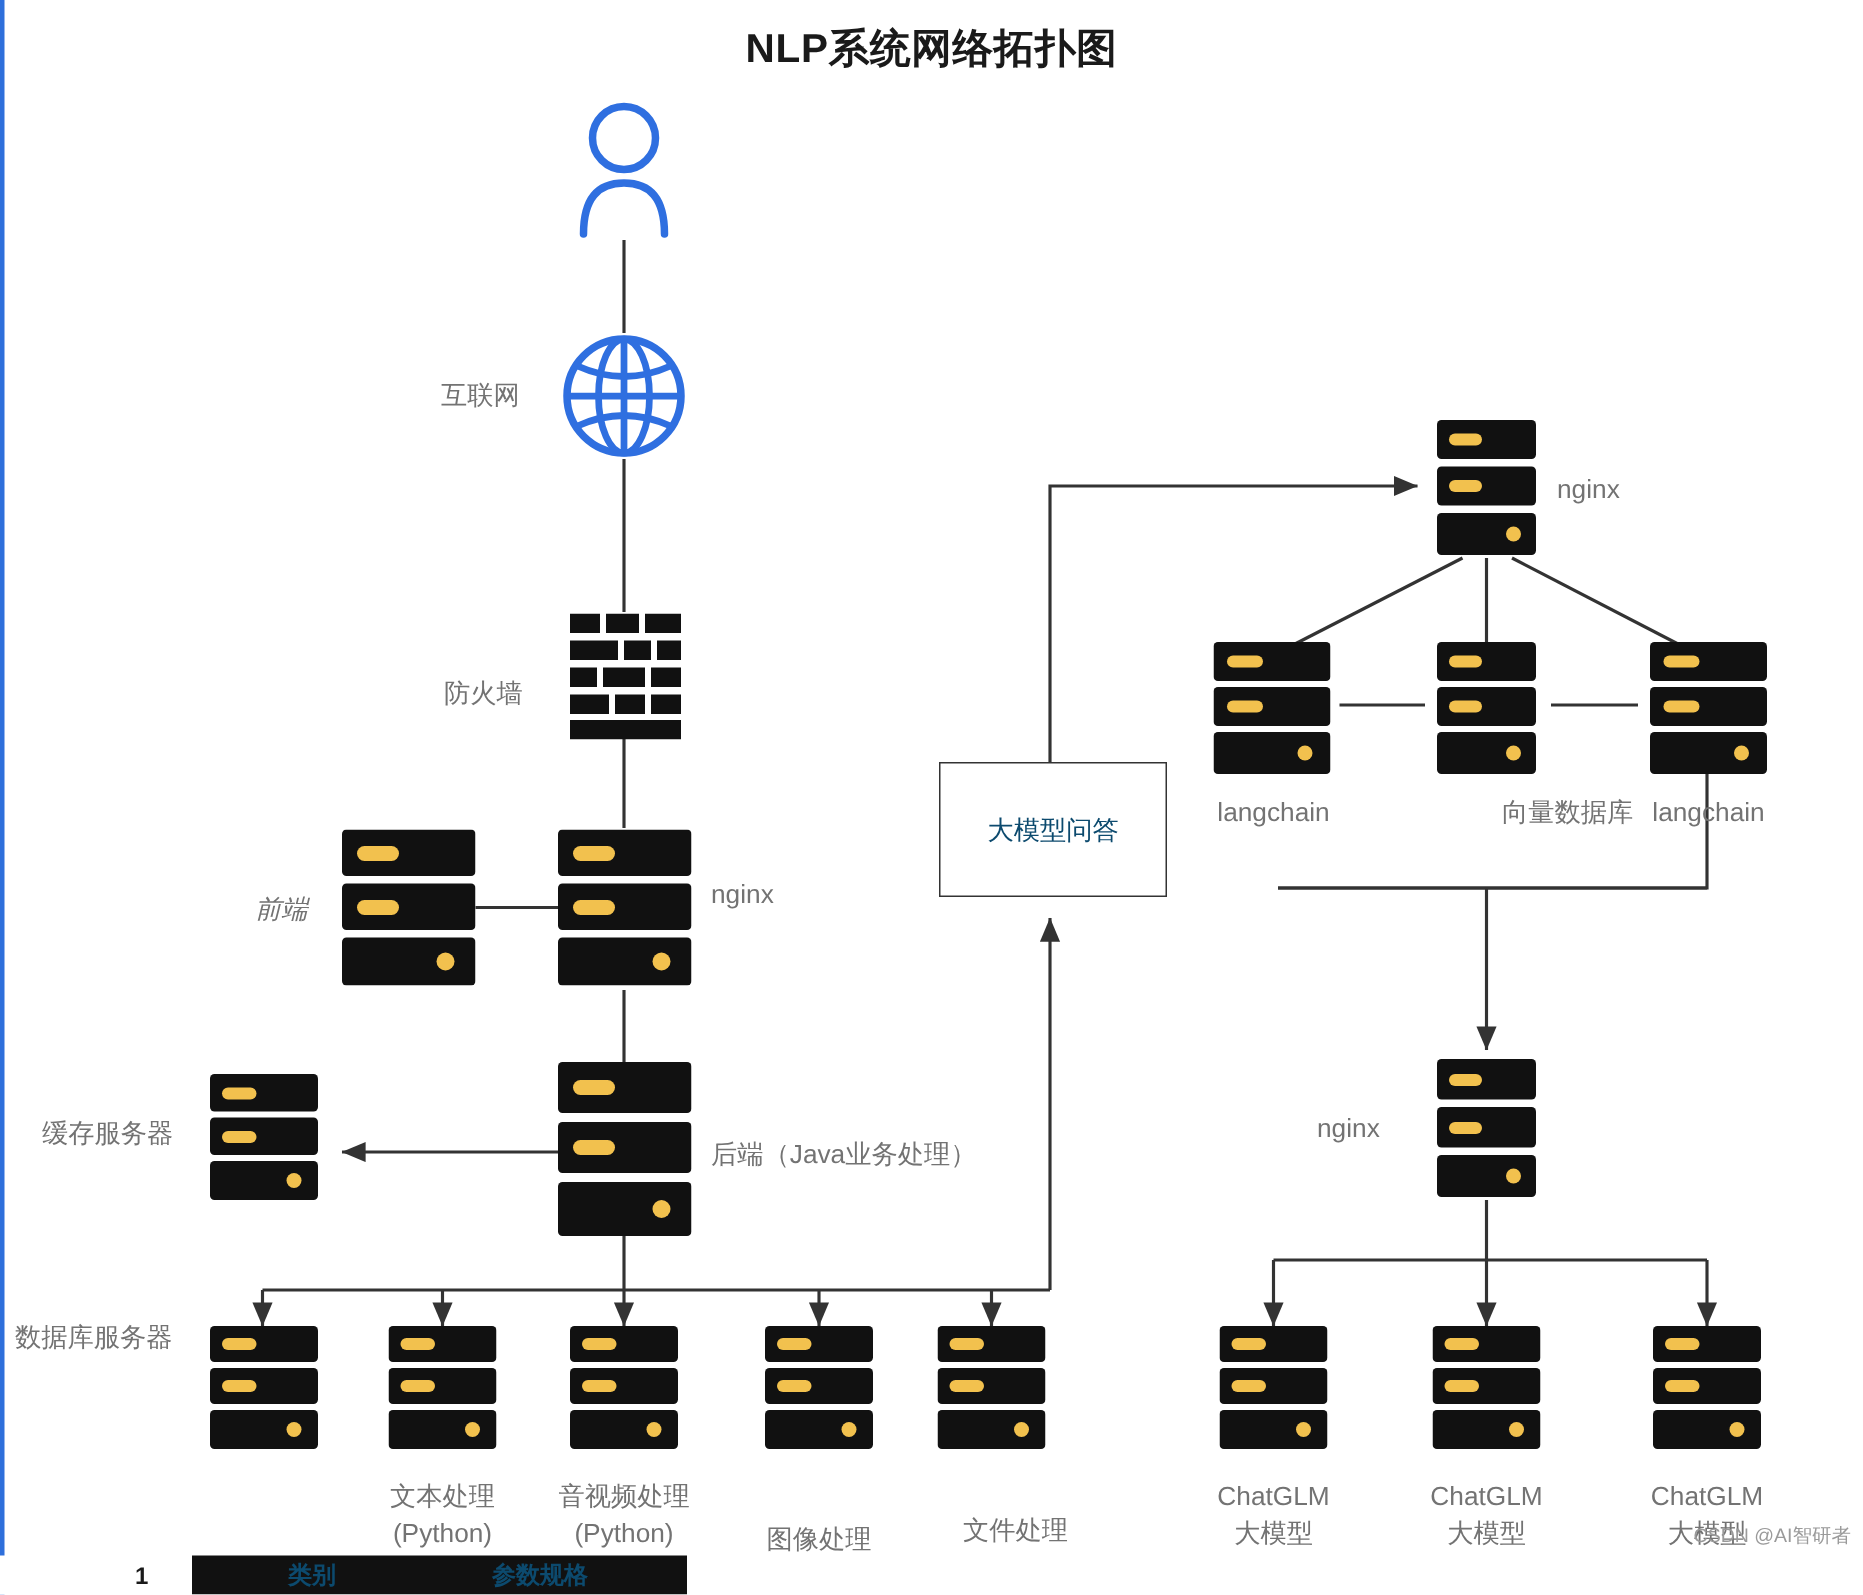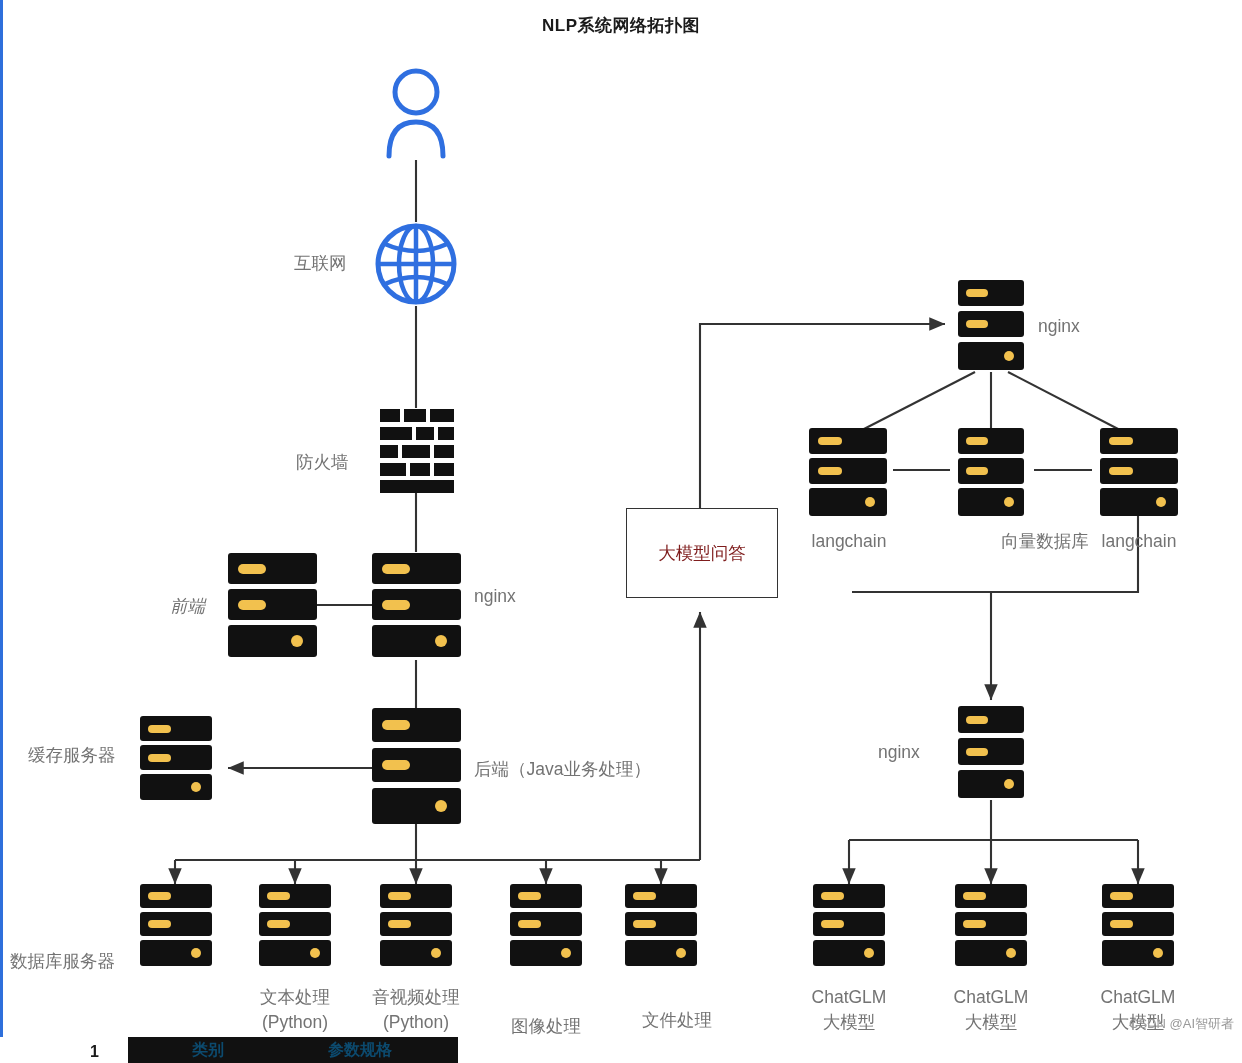--- a/index.html
+++ b/index.html
@@ -6,30 +6,30 @@
   body{
     width:1242px;height:1063px;
     background:#ffffff;
     font-family:"Liberation Sans","DejaVu Sans",sans-serif;
     color:#111111;
     position:relative;
     overflow:hidden;
   }
   .title{
     position:absolute;left:0;top:14px;width:1242px;text-align:center;
-    font-size:17px;font-weight:bold;color:#1a1a1a;letter-spacing:0.5px;
+    font-size:27px;font-weight:bold;color:#1a1a1a;letter-spacing:0.5px;
   }
   .node{position:absolute;}
   .label{position:absolute;font-size:17.5px;color:#737373;white-space:pre;line-height:1.45;}
   .label.center{text-align:center;}
   .svgwrap{position:absolute;left:0;top:0;width:1242px;height:1063px;pointer-events:none;}
   .boxnode{
     position:absolute;border:1.6px solid #333;background:#fff;
     display:flex;align-items:center;justify-content:center;
-    font-size:17.5px;color:#7f1d1d;
+    font-size:17.5px;color:#0c4a6e;
   }
   .footer-bar{
     position:absolute;left:0;bottom:0;width:1242px;height:26px;
     background:#ffffff;
   }
   .footer-dark{
     position:absolute;left:128px;bottom:0;width:330px;height:26px;background:#111;
   }
   .footer-txt{
     position:absolute;font-size:16px;font-weight:bold;color:#0c4a6e;bottom:2px;
@@ -192,21 +192,21 @@
 <div class="node" style="left:140px;top:884px;">
   <svg width="72" height="82" viewBox="0 0 72 82">
     <rect x="0" y="0" width="72" height="24" rx="3" fill="#111"></rect>
     <rect x="8" y="8" width="23" height="8" rx="4" fill="#f2c14e"></rect>
     <rect x="0" y="28" width="72" height="24" rx="3" fill="#111"></rect>
     <rect x="8" y="36" width="23" height="8" rx="4" fill="#f2c14e"></rect>
     <rect x="0" y="56" width="72" height="26" rx="3" fill="#111"></rect>
     <circle cx="56" cy="69" r="5" fill="#f2c14e"></circle>
   </svg>
 </div>
-<div class="label" style="left:10px;top:949px;">数据库服务器</div>
+<div class="label" style="left:10px;top:879px;">数据库服务器</div>
 
 <div class="node" style="left:259px;top:884px;">
   <svg width="72" height="82" viewBox="0 0 72 82">
     <rect x="0" y="0" width="72" height="24" rx="3" fill="#111"></rect>
     <rect x="8" y="8" width="23" height="8" rx="4" fill="#f2c14e"></rect>
     <rect x="0" y="28" width="72" height="24" rx="3" fill="#111"></rect>
     <rect x="8" y="36" width="23" height="8" rx="4" fill="#f2c14e"></rect>
     <rect x="0" y="56" width="72" height="26" rx="3" fill="#111"></rect>
     <circle cx="56" cy="69" r="5" fill="#f2c14e"></circle>
   </svg>

